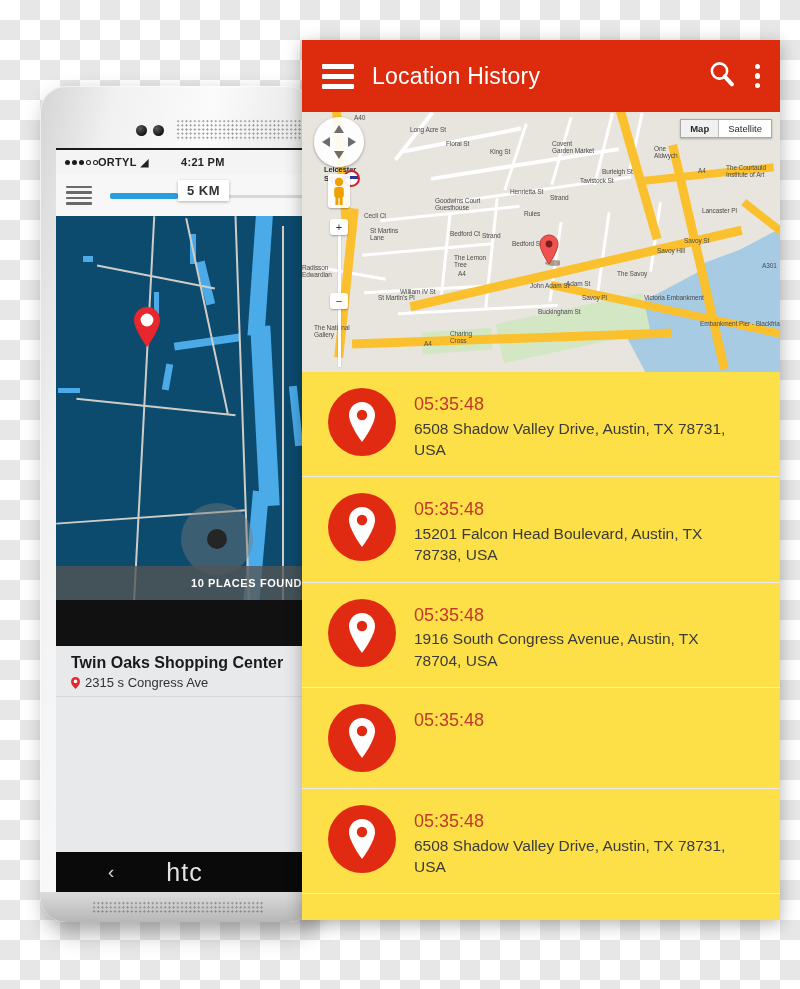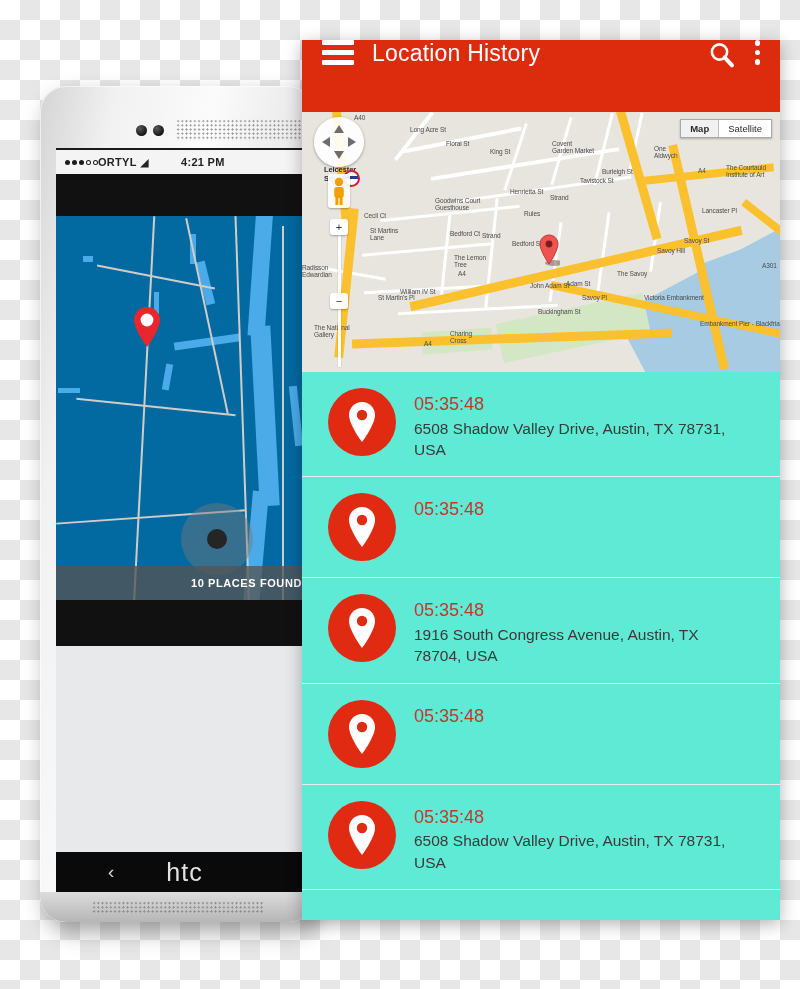--- a/index.html
+++ b/index.html
@@ -77,21 +77,21 @@
   #slider-track { position: absolute; left: 54px; right: 6px; top: 21px; height: 3px; background: #d8d8d8; }
   #slider-fill { position: absolute; left: 54px; top: 19px; width: 68px; height: 6px; background: #2a9ce0; border-radius: 2px; }
   #slider-bubble {
     position: absolute; left: 122px; top: 6px; padding: 3px 9px;
     background: #fff; box-shadow: 0 1px 3px rgba(0,0,0,.28);
     font-size: 13px; font-weight: bold; color: #333; letter-spacing: .5px;
   }
   
   #phone-map {
     position: absolute; left: 0; top: 66px; width: 258px; height: 384px;
-    background: #0369a1;
+    background: #0c4a6e;
     overflow: hidden;
   }
   #phone-map .river {
     position: absolute; background: #4aabe8;
   }
   #phone-map .roadline { position: absolute; background: #cfcdc8; }
   #pin-red {
     position: absolute; left: 76px; top: 90px; width: 30px; height: 42px;
   }
   #radius-circle {
@@ -150,21 +150,21 @@
   #app-panel {
     position: absolute;
     left: 302px; top: 40px;
     width: 478px; height: 880px;
     background: #fff;
     box-shadow: 0 4px 16px rgba(0,0,0,.3);
     overflow: hidden;
   }
   #appbar {
     position: relative; height: 72px; background: #dd2b0e;
-    display: flex; align-items: flex-start;
+    display: flex; align-items: center;
   }
   #app-hamburger { margin-left: 20px; display: flex; flex-direction: column; gap: 5px; }
   #app-hamburger span { display: block; width: 32px; height: 5px; background: #fff; border-radius: 1px; }
   #app-title {
     margin-left: 18px; color: #fff; font-size: 23px; letter-spacing: .2px;
   }
   #appbar-spacer { flex: 1; }
   #search-icon-btn { margin-right: 18px; }
   #overflow-btn { margin-right: 20px; display: flex; flex-direction: column; gap: 4px; align-items: center; }
   #overflow-btn i { width: 5.5px; height: 5.5px; border-radius: 50%; background: #fff; display: block; }
@@ -219,21 +219,21 @@
   #tube-icon {
     position: absolute; left: 41px; top: 58px; width: 13px; height: 13px;
     border-radius: 50%; border: 2.5px solid #cc2229; background: #fff; z-index: 9;
   }
   #tube-icon:after {
     content:''; position:absolute; left:-3px; top:4px; width: 16px; height: 2.5px; background: #2b3990;
   }
 
   
   #history-list {
-    position: relative; background: #5eead4; height: 548px; overflow: hidden;
+    position: relative; background: #fde047; height: 548px; overflow: hidden;
   }
   .hist-row {
     display: flex; align-items: flex-start;
     padding: 16px 14px 16px 26px;
     border-bottom: 1px solid #ececec;
     min-height: 78px; box-sizing: border-box;
   }
   .hist-icon {
     flex: 0 0 68px; width: 68px; height: 68px; border-radius: 50%;
     background: #e02a12; position: relative; margin-right: 18px;
@@ -266,20 +266,31 @@
             <i></i>
             <i></i>
             <i class="hollow"></i>
             <i class="hollow"></i>
         </div>
         <span id="carrier">ORTYL</span>
         <span id="wifi-icon">◢</span>
         <span id="phone-clock">4:21 PM</span>
       </div>
 
+      <div id="phone-slider-bar">
+        <div id="phone-hamburger">
+          <span></span>
+            <span></span>
+            <span></span>
+            <span></span>
+        </div>
+        <div id="slider-track"></div>
+        <div id="slider-fill"></div>
+        <div id="slider-bubble">5 KM</div>
+      </div>
 
       <div id="phone-map">
 
         <div class="river" style="left:196px;top:-10px;width:17px;height:130px;transform:rotate(4deg)"></div>
         <div class="river" style="left:199px;top:110px;width:20px;height:180px;transform:rotate(-3deg)"></div>
         <div class="river" style="left:190px;top:275px;width:16px;height:160px;transform:rotate(5deg)"></div>
         <div class="river" style="left:134px;top:18px;width:6px;height:30px;"></div>
         <div class="river" style="left:145px;top:45px;width:9px;height:44px;transform:rotate(-14deg)"></div>
         <div class="river" style="left:98px;top:76px;width:5px;height:22px;"></div>
         <div class="river" style="left:118px;top:122px;width:66px;height:8px;transform:rotate(-8deg)"></div>
@@ -298,20 +309,30 @@
         <svg id="pin-red" viewBox="0 0 30 42">
           <path d="M15 1C7.8 1 2 6.8 2 14c0 9.5 13 27 13 27s13-17.5 13-27C28 6.8 22.2 1 15 1z" fill="#e8262d"></path>
           <circle cx="15" cy="14" r="6.4" fill="#fff"></circle>
         </svg>
         <div id="radius-circle"></div>
         <div id="radius-center"></div>
         <div id="places-found-bar">10 PLACES FOUND</div>
       </div>
 
       <div id="phone-list">
+        <div class="ph-item">
+          <div class="ph-name">Twin Oaks Shopping Center</div>
+          <div class="ph-addr-row">
+            <svg class="mini-pin" viewBox="0 0 9 12">
+                <path d="M4.5 0C2 0 0 2 0 4.5 0 8 4.5 12 4.5 12S9 8 9 4.5C9 2 7 0 4.5 0z" fill="#e8262d"></path>
+                <circle cx="4.5" cy="4.4" r="1.8" fill="#fff"></circle>
+              </svg>
+            <span class="ph-addr">2315 s Congress Ave</span>
+          </div>
+        </div>
       </div>
     </div>
 
     <div id="phone-nav">
       <span id="nav-back">‹</span>
       <span id="htc-logo">htc</span>
     </div>
     <div id="phone-chin">
       <div id="chin-grille"></div>
     </div>
@@ -481,20 +502,21 @@
         </div>
         <div class="hist-row">
           <div class="hist-icon">
             <div style="position:absolute;left:17px;top:12px;"><svg width="34" height="44" viewBox="0 0 34 44">
                 <path d="M17 2C9.8 2 4 7.8 4 15c0 9.8 13 27 13 27s13-17.2 13-27C30 7.8 24.2 2 17 2z" fill="#fff"></path>
                 <circle cx="17" cy="15" r="5.2" fill="#e02a12"></circle>
               </svg></div>
           </div>
           <div class="hist-text">
             <div class="hist-time">05:35:48</div>
+            <div class="hist-addr">15201 Falcon Head Boulevard, Austin, TX 78738, USA</div>
           </div>
         </div>
         <div class="hist-row">
           <div class="hist-icon">
             <div style="position:absolute;left:17px;top:12px;"><svg width="34" height="44" viewBox="0 0 34 44">
                 <path d="M17 2C9.8 2 4 7.8 4 15c0 9.8 13 27 13 27s13-17.2 13-27C30 7.8 24.2 2 17 2z" fill="#fff"></path>
                 <circle cx="17" cy="15" r="5.2" fill="#e02a12"></circle>
               </svg></div>
           </div>
           <div class="hist-text">

